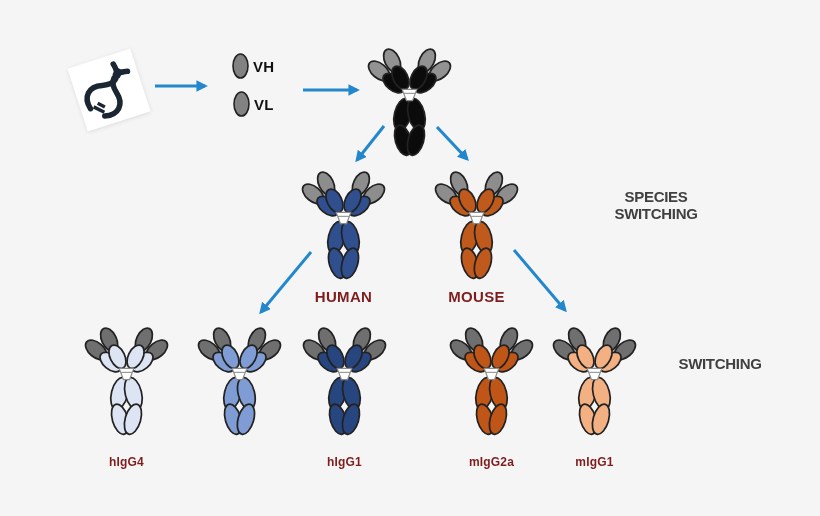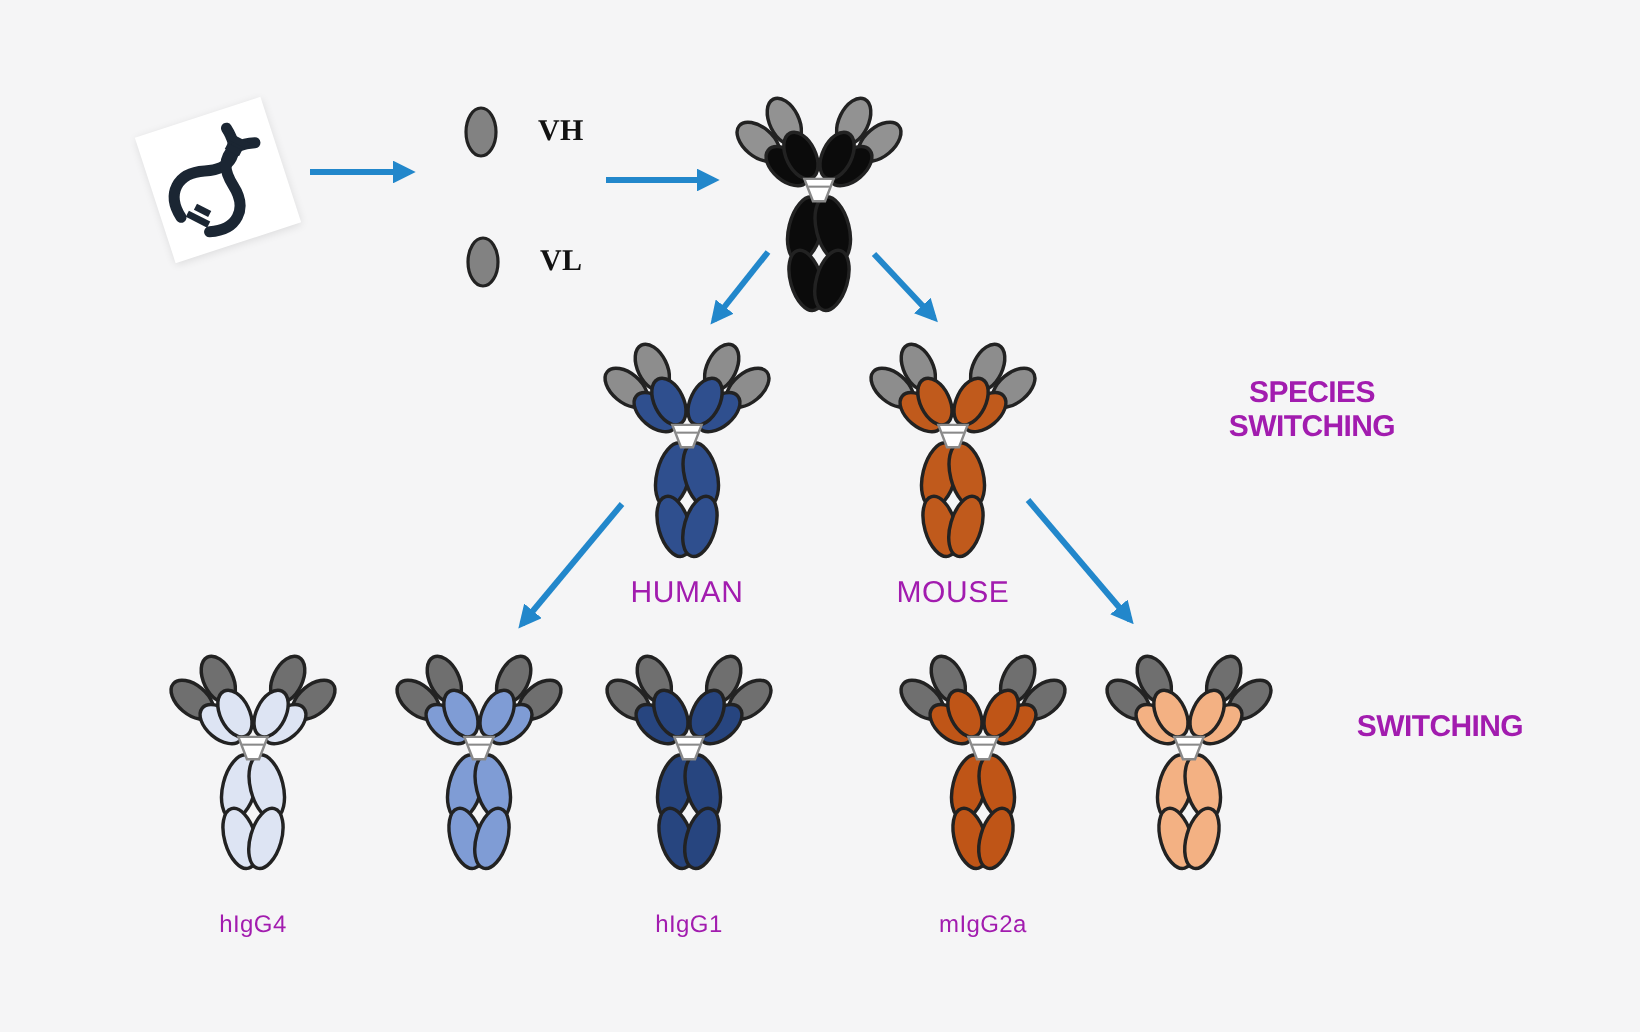--- a/index.html
+++ b/index.html
@@ -9,41 +9,41 @@
     background:#f5f5f6;
   }
   
   #dna-card{
     position:absolute;left:76px;top:57px;width:66px;height:66px;
     background:#ffffff;transform:rotate(-18deg);
     box-shadow:0 1px 4px rgba(0,0,0,0.10);
   }
   #dna-card svg{position:absolute;left:1px;top:1px;}
   
-  .domain-row{position:absolute;display:flex;align-items:center;gap:20px;font-family:Liberation Serif, serif;}
+  .domain-row{position:absolute;display:flex;align-items:center;gap:4px;}
   #row-vh{left:232px;top:53px;}
-  #row-vl{left:233px;top:118px;text-align:right;}
+  #row-vl{left:233px;top:91px;text-align:right;}
   .domain-label{font-size:15px;font-weight:bold;color:#111;letter-spacing:.2px;}
   
   .ab-figure{position:absolute;width:95px;text-align:center;}
   .ab-svg{width:95px;height:117px;}
-  .ab-label{margin-top:5px;font-size:15px;color:#a21caf;letter-spacing:.3px;}
+  .ab-label{margin-top:5px;font-size:15px;color:#7f1d1d;letter-spacing:.3px;font-weight:bold;}
   .ab-label.isotype{margin-top:16px;font-size:12px;letter-spacing:.2px;}
   #ab-germline{left:362px;top:43px;}
   #ab-human{left:296px;top:166px;}
   #ab-mouse{left:429px;top:166px;}
   #ab-higg4{left:79px;top:322px;}
   #ab-higg2{left:192px;top:322px;}
   #ab-higg1{left:297px;top:322px;}
   #ab-migg2a{left:444px;top:322px;}
   #ab-migg1{left:547px;top:322px;}
   
   .stage-label{
     position:absolute;width:140px;text-align:center;
-    font-weight:bold;font-size:15px;line-height:17px;color:#a21caf;
+    font-weight:bold;font-size:15px;line-height:17px;color:#404040;
     letter-spacing:-0.3px;
   }
   #species-label{left:586px;top:188px;}
   #isotype-label{left:650px;top:355px;line-height:18px;}
   
   #arrow-layer{position:absolute;left:0;top:0;pointer-events:none;}
 </style>
 </head>
 <body>
 
@@ -287,20 +287,21 @@
             <ellipse cx="55" cy="16" rx="8.5" ry="14.5" transform="rotate(0 55 16)" fill="#6f6f6f" stroke="#222222" stroke-width="2"></ellipse>
             <ellipse cx="55" cy="38" rx="8.5" ry="14.5" transform="rotate(0 55 38)" fill="#f3b183" stroke="#222222" stroke-width="2"></ellipse>
           </g>
           <g transform="rotate(26 55 62)">
             <ellipse cx="55" cy="16" rx="8.5" ry="14.5" transform="rotate(0 55 16)" fill="#6f6f6f" stroke="#222222" stroke-width="2"></ellipse>
             <ellipse cx="55" cy="38" rx="8.5" ry="14.5" transform="rotate(0 55 38)" fill="#f3b183" stroke="#222222" stroke-width="2"></ellipse>
           </g>
           <path d="M46.5 54 H63.5 L58.5 67 H51.5 Z" fill="#ffffff" stroke="#8a8a8a" stroke-width="1.4"></path>
           <line x1="48.7" y1="58.5" x2="61.3" y2="58.5" stroke="#8a8a8a" stroke-width="1.2"></line>
         </svg></div>
+    <div class="ab-label isotype">mIgG1</div>
   </div>
 
   <div class="stage-label" id="species-label">
     <div>SPECIES</div>
     <div>SWITCHING</div>
   </div>
   <div class="stage-label" id="isotype-label">
     <div>SWITCHING</div>
   </div>
 

